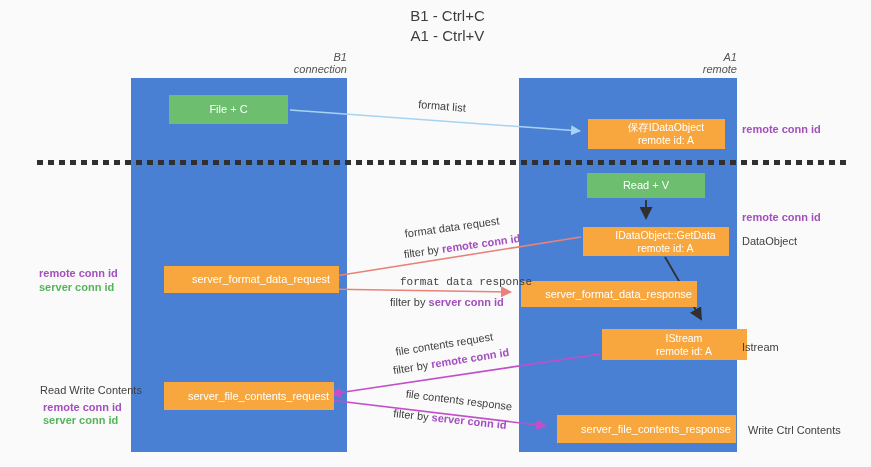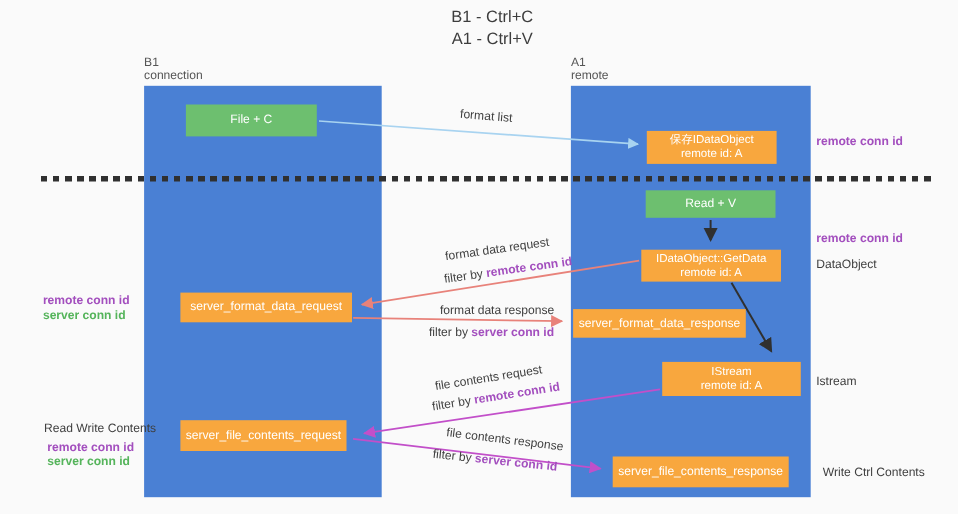--- a/index.html
+++ b/index.html
@@ -1,32 +1,32 @@
 <!DOCTYPE html>
 <html style="--column-blue: #4a80d4; --box-green: #6dbf6f; --box-orange: #f8a73e; --arrow-salmon: #e8827a; --arrow-magenta: #c24fc9; --arrow-lightblue: #a8d3f0; --arrow-black: #303030; --text-purple: #a34fbe; --text-green: #55b45b;"><head>
 <meta charset="utf-8">
 <style>
   html,body{margin:0;padding:0;}
   body{font-family:"Liberation Sans","DejaVu Sans",sans-serif;background:#fafafa;}
   .canvas{position:relative;width:871px;height:467px;background:#fafafa;overflow:hidden;margin-left:12px;}
 
   .title{position:absolute;left:0;top:6px;width:871px;text-align:center;
          font-size:15px;color:#3d3d3d;line-height:20px;}
-  .col-header{position:absolute;top:52px;text-align:left;font-size:11px;color:#555;line-height:11px;}
+  .col-header{position:absolute;top:52px;text-align:right;font-size:11px;color:#555;line-height:11px;font-style:italic;}
   .col-header div{margin-bottom:1px;}
 
   .column{position:absolute;top:78px;height:374px;background:var(--column-blue);}
 
   .dashline{position:absolute;left:25px;top:160px;width:812px;height:5px;
             background:repeating-linear-gradient(90deg,var(--arrow-black) 0 6px,transparent 6px 11px);}
 
   .box{position:absolute;color:#fff;text-align:center;font-size:11px;
        display:flex;flex-direction:column;justify-content:center;line-height:13px;}
   .box.green{background:var(--box-green);}
-  .box.orange{background:var(--box-orange);}
+  .box.orange{background:var(--box-orange);padding-left:19px;}
   .box .s2{font-size:10.5px;}
 
   .lbl{position:absolute;font-size:11px;color:#3f3f3f;white-space:nowrap;}
   .lbl.center{text-align:center;}
   .purple{color:var(--text-purple);font-weight:bold;}
   .greentx{color:var(--text-green);font-weight:bold;}
 
   svg.arrows{position:absolute;left:0;top:0;pointer-events:none;}
   .st-blue{stroke:var(--arrow-lightblue);stroke-width:1.5;}
   .st-salmon{stroke:var(--arrow-salmon);stroke-width:1.6;}
@@ -125,21 +125,21 @@
   </div>
 
   <div class="lbl center" style="left:385px;top:100px;width:90px;transform:rotate(4.5deg);">format list</div>
 
   <div class="lbl center" style="left:390px;top:221px;width:100px;transform:rotate(-8deg);">format data request</div>
 
   <div class="lbl center" style="left:386px;top:240px;width:128px;transform:rotate(-8deg);">
     <span>filter by </span><span class="purple">remote conn id</span>
   </div>
 
-  <div class="lbl center" style="left:388px;top:276px;width:100px;">format data response</div>
+  <div class="lbl center" style="left:388px;top:276px;width:100px;font-family:Liberation Mono, monospace;">format data response</div>
 
   <div class="lbl center" style="left:378px;top:296px;width:112px;">
     <span>filter by </span><span class="purple">server conn id</span>
   </div>
 
   <div class="lbl center" style="left:383px;top:338px;width:98px;transform:rotate(-9deg);">file contents request</div>
 
   <div class="lbl center" style="left:379px;top:355px;width:120px;transform:rotate(-9deg);">
     <span>filter by </span><span class="purple">remote conn id</span>
   </div>

